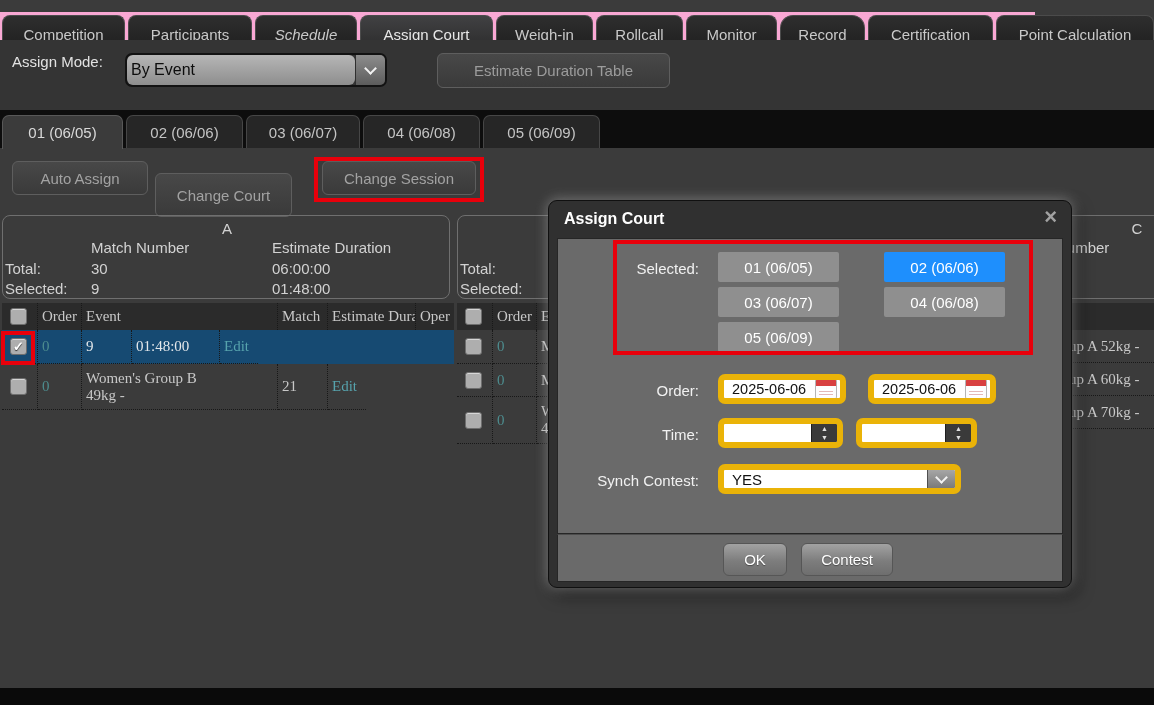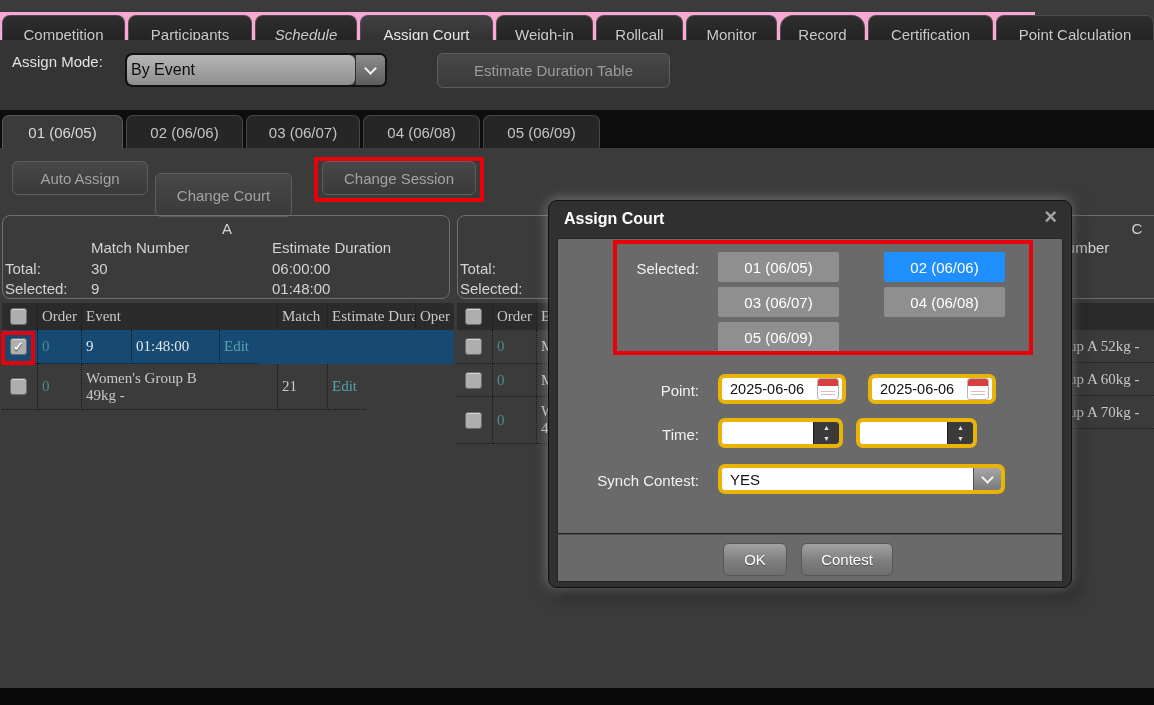--- a/index.html
+++ b/index.html
@@ -60,21 +60,21 @@
            box-shadow:0 0 14px rgba(225,225,225,.45), 5px 7px 16px rgba(0,0,0,.55); z-index:10; }
   .mtitle { position:absolute; left:15px; top:9px; color:#ffffff; font-size:16px; font-weight:bold; }
   .mclose { position:absolute; right:14px; top:5px; color:#a2a2a2; font-size:22px; font-weight:bold; line-height:1; }
   .mbody { position:absolute; left:8px; top:37px; width:506px; height:296px; background:#6a6a6a; border:1px solid #262626; }
   .mfoot { position:absolute; left:8px; top:333px; width:506px; height:48px; background:#6a6a6a;
            border:1px solid #262626; border-top:1px solid #4c4c4c; }
   .mlabel { position:absolute; color:#f1f1f1; font-size:15px; text-align:right; white-space:nowrap; }
   .sbtn { position:absolute; width:121px; height:30px; background:#8f8f8f; color:#ffffff; font-size:15px;
           display:flex; align-items:center; justify-content:center; border-radius:2px; }
   .sbtn.sel { background:#1e8ffd; }
-  .winput { position:absolute; height:30px; background:#ffffff; border:4px solid #eab308; border-radius:7px;
+  .winput { position:absolute; height:30px; background:#ffffff; border:6px solid #eab308; border-radius:7px;
             display:flex; align-items:center; overflow:hidden; }
   .wtext { flex:1; color:#111; font-size:14.5px; padding-left:8px; white-space:nowrap; overflow:hidden; }
   .calbtn { width:22px; height:22px; margin-right:3px; border:1px solid #b5b5b5; border-radius:3px;
             background:#fdfdfd; position:relative; overflow:hidden; }
   .calbtn::before { content:""; position:absolute; left:0; top:0; right:0; height:7px; background:#d84040; }
   .calbtn::after { content:""; position:absolute; left:3px; top:10px; right:3px; bottom:3px;
             background:repeating-linear-gradient(#fff 0 2px, #e3b8b8 2px 3px); }
   .spinner { width:26px; align-self:stretch; background:#3a3a3a; border-left:1px solid #1f1f1f;
              display:flex; flex-direction:column; }
   .spinner span { flex:1; display:flex; align-items:center; justify-content:center; color:#e0e0e0; font-size:7px; }
@@ -279,21 +279,21 @@
   <div class="mfoot"></div>
 
   <div class="mlabel" style="left:10px;top:59px;width:140px;">Selected:</div>
   <div class="sbtn" style="left:169px;top:51px;">01 (06/05)</div>
   <div class="sbtn sel" style="left:335px;top:51px;">02 (06/06)</div>
   <div class="sbtn" style="left:169px;top:86px;">03 (06/07)</div>
   <div class="sbtn" style="left:335px;top:86px;">04 (06/08)</div>
   <div class="sbtn" style="left:169px;top:121px;">05 (06/09)</div>
   <div class="redrect" style="left:64px;top:39px;width:420px;height:115px;"></div>
 
-  <div class="mlabel" style="left:10px;top:181px;width:140px;">Point:</div>
+  <div class="mlabel" style="left:10px;top:181px;width:140px;">Order:</div>
   <div class="winput" style="left:169px;top:173px;width:128px;">
     <div class="wtext">2025-06-06</div>
     <div class="calbtn"></div>
   </div>
 
   <div class="winput" style="left:319px;top:173px;width:128px;">
     <div class="wtext">2025-06-06</div>
     <div class="calbtn"></div>
   </div>
 
@@ -307,21 +307,21 @@
   </div>
   <div class="winput" style="left:307px;top:217px;width:121px;">
     <div class="wtext"></div>
     <div class="spinner">
       <span>▲</span>
       <span>▼</span>
     </div>
   </div>
 
   <div class="mlabel" style="left:10px;top:271px;width:140px;">Synch Contest:</div>
-  <div class="winput" style="left:169px;top:263px;width:287px;">
+  <div class="winput" style="left:169px;top:263px;width:243px;">
     <div class="wtext" style="font-size:15px;">YES</div>
     <div class="dselarrow">
         <div class="chev"></div>
       </div>
   </div>
 
   <div class="mbtn" style="left:174px;top:342px;width:64px;">OK</div>
   <div class="mbtn" style="left:252px;top:342px;width:92px;">Contest</div>
 </div>
 

